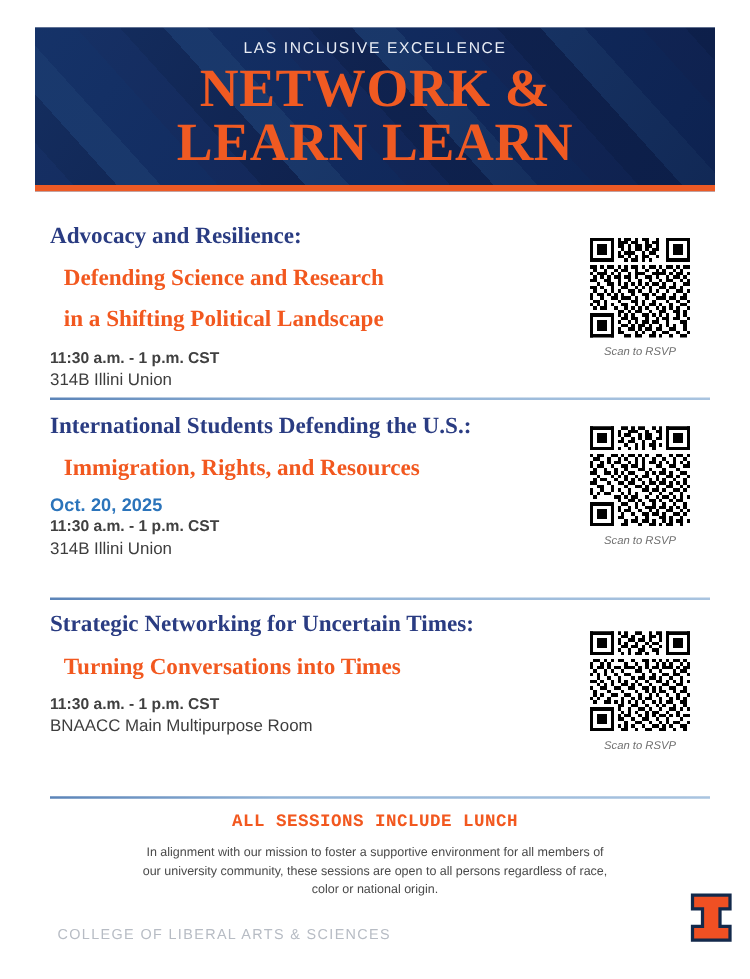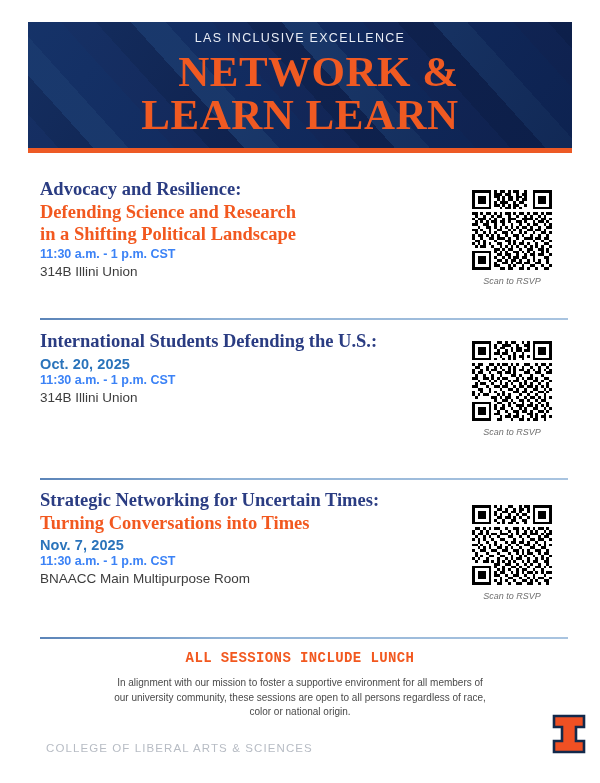--- a/index.html
+++ b/index.html
@@ -70,21 +70,21 @@
     font-family: "Liberation Sans", sans-serif;
     text-align: center;
   }
   .banner-title {
     margin-top: 6px;
     color: #f05a22;
     font-family: "Liberation Serif", serif;
     font-weight: 700;
     font-size: 43px;
     line-height: 0.99;
-    text-align: right;
+    text-align: center;
     letter-spacing: 0.5px;
   }
   .banner-title span { display: block; }
   .banner-rule {
     position: absolute;
     left: 28px;
     top: 148px;
     width: 544px;
     height: 5px;
     background: #ed5a25;
@@ -106,35 +106,35 @@
     line-height: 1.22;
     color: #2a3c82;
     margin: 0;
   }
   .ev-title-2 {
     font-family: "Liberation Serif", serif;
     font-weight: 700;
     font-size: 18.5px;
     line-height: 1.22;
     color: #f2581f;
-    margin: 0;
+    margin: 11px;
   }
   .ev-date {
     font-family: "Liberation Sans", sans-serif;
     font-weight: 700;
     font-size: 14.5px;
     color: #2b74bb;
     margin: 3px 0 0 0;
     letter-spacing: 0.1px;
   }
   .ev-time {
     font-family: "Liberation Sans", sans-serif;
     font-weight: 700;
     font-size: 12.5px;
-    color: #3b82f6;
+    color: #404040;
     margin: 1px 0 0 0;
   }
   .ev-loc {
     font-family: "Liberation Sans", sans-serif;
     font-weight: 400;
     font-size: 13.5px;
     color: #3d3d3d;
     margin: 3px 0 0 0;
   }
 
@@ -475,20 +475,21 @@
       </g>
     </svg>
     <div class="qr-caption">Scan to RSVP</div>
   </div>
 
   <div class="divider" style="top:318px;"></div>
 
   <div class="event" style="top:330px;">
     <div class="event-text" style="width:420px;">
       <p class="ev-title-1">International Students Defending the U.S.:</p>
+      <p class="ev-title-2">Immigration, Rights, and Resources</p>
       <p class="ev-date">Oct. 20, 2025</p>
       <p class="ev-time">11:30 a.m. - 1 p.m. CST</p>
       <p class="ev-loc">314B Illini Union</p>
     </div>
   </div>
   <div class="qr-block" style="left:452px; top:341px;">
     <svg class="qr-code" viewBox="0 0 29 29" shape-rendering="crispEdges">
       <rect width="29" height="29" fill="#ffffff"></rect>
       <g fill="#000000">
         <rect x="0" y="0" width="7" height="1"></rect>
@@ -712,21 +713,20 @@
     </svg>
     <div class="qr-caption">Scan to RSVP</div>
   </div>
 
   <div class="divider" style="top:478px;"></div>
 
   <div class="event" style="top:489px;">
     <div class="event-text">
       <p class="ev-title-1">Strategic Networking for Uncertain Times:</p>
       <p class="ev-title-2">Turning Conversations into Times</p>
-      <p class="ev-date">Nov. 7, 2025</p>
       <p class="ev-time">11:30 a.m. - 1 p.m. CST</p>
       <p class="ev-loc">BNAACC Main Multipurpose Room</p>
     </div>
   </div>
   <div class="qr-block" style="left:452px; top:505px;">
     <svg class="qr-code" viewBox="0 0 29 29" shape-rendering="crispEdges">
       <rect width="29" height="29" fill="#ffffff"></rect>
       <g fill="#000000">
         <rect x="0" y="0" width="7" height="1"></rect>
           <rect x="0" y="6" width="7" height="1"></rect>

